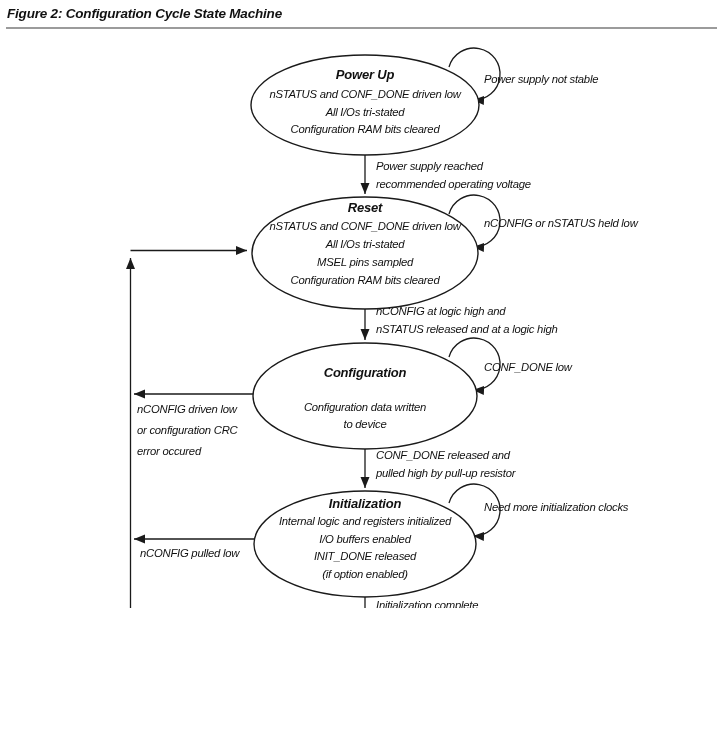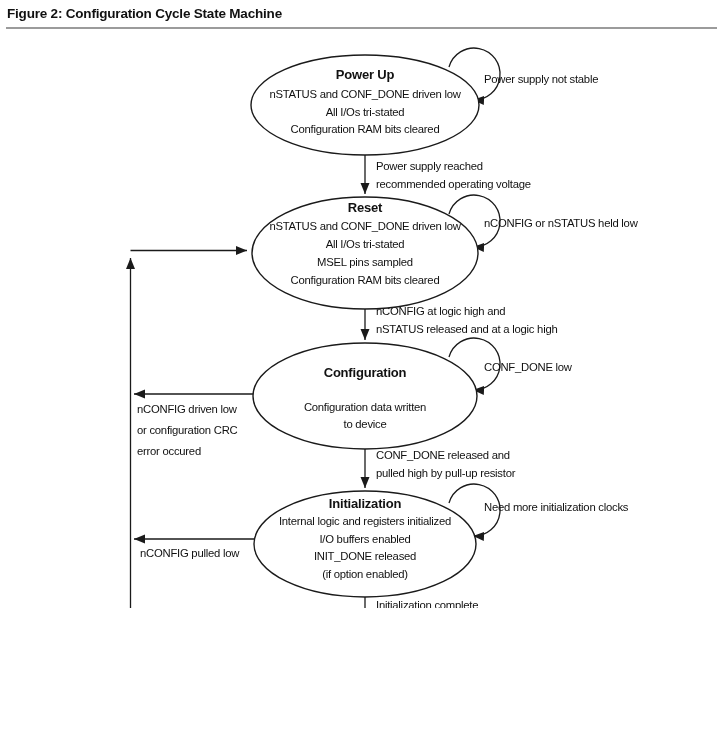--- a/index.html
+++ b/index.html
@@ -2,21 +2,21 @@
 <html style="--line: #1a1a1a; --text: #111111; --rule: #9b9b9b; --background: #ffffff;"><head>
 <meta charset="utf-8">
 <style>
   :root{
     --line:#1a1a1a;
     --text:#111111;
     --rule:#9b9b9b;
     --background:#ffffff;
   }
   html,body{margin:0;padding:0;background:var(--background);}
-  .page{position:relative;width:722px;height:608px;background:var(--background);overflow:hidden;}
+  .page{position:relative;width:722px;height:608px;background:var(--background);overflow:hidden;font-style:italic;}
   svg{display:block;}
   text{font-family:"Liberation Sans",sans-serif;fill:var(--text);}
   .fig-title{font-weight:bold;font-size:13.5px;letter-spacing:-0.2px;}
   .rule{stroke:var(--rule);stroke-width:2;}
   .state-ellipse{fill:#ffffff;stroke:var(--line);stroke-width:1.4;}
   .edge{fill:none;stroke:var(--line);stroke-width:1.3;}
   .state-title{font-weight:bold;font-size:13px;text-anchor:middle;letter-spacing:-0.2px;}
   .state-line{font-size:11.3px;text-anchor:middle;letter-spacing:-0.25px;}
   .edge-label{font-size:11.3px;letter-spacing:-0.25px;}
   #arrowhead-path{fill:var(--line);stroke:none;}

